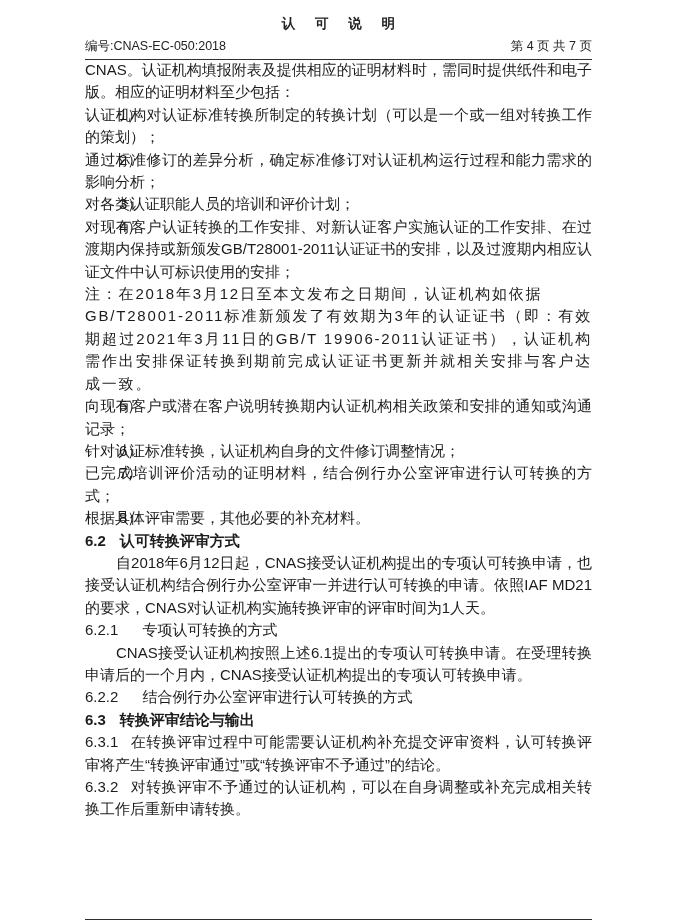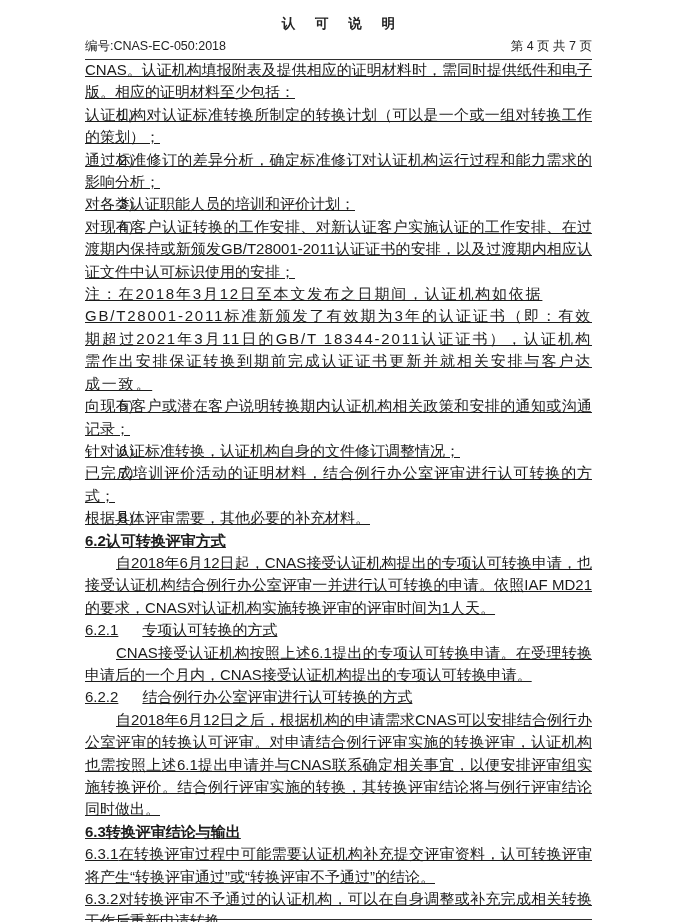--- a/index.html
+++ b/index.html
@@ -41,35 +41,35 @@
   
   .body {
     position: absolute;
     top: 59px;
     left: 85px;
     width: 507px;
     font-size: 15px;
     line-height: 22.4px;
     text-align: justify;
   }
-  .body p, .body div { margin: 0; padding: 0; text-decoration: underline; }
+  .body p, .body div { margin: 0; padding: 0; }
   .para-indent { text-indent: 31px; }
   .list-item { position: relative; padding-left: 61px; }
   .list-item .num { position: absolute; left: 34px; top: 0; }
   .note {
     margin-left: 52px;
     letter-spacing: 1.8px;
   }
   .note .note-lead { display: block; }
   .note .note-rest { display: block; text-align: justify; }
   .h2 { font-weight: bold; }
-  .h2 .secnum { }
+  .h2 .secnum { margin-right: 14px; }
   .h3 { font-weight: normal; }
   .h3 .secnum { margin-right: 24px; }
-  .para-numbered .secnum { }
+  .para-numbered .secnum { margin-right: 12px; }
   
   .footer {
     position: absolute;
     top: 919px;
     left: 85px;
     right: 82px;
     border-top: 1.3px solid #2f2f2f;
     padding-top: 7px;
     display: flex;
     justify-content: space-between;
@@ -106,21 +106,21 @@
       <span class="num">3）</span>
       <span>对各类认证职能人员的培训和评价计划；</span>
     </div>
     <div class="list-item">
       <span class="num">4）</span>
       <span>对现有客户认证转换的工作安排、对新认证客户实施认证的工作安排、在过渡期内保持或新颁发GB/T28001-2011认证证书的安排，以及过渡期内相应认证文件中认可标识使用的安排；</span>
     </div>
 
     <div class="note">
       <span class="note-lead">注：在2018年3月12日至本文发布之日期间，认证机构如依据</span>
-      <span class="note-rest">GB/T28001-2011标准新颁发了有效期为3年的认证证书（即：有效期超过2021年3月11日的GB/T 18344-2011认证证书），认证机构需作出安排保证转换到期前完成认证证书更新并就相关安排与客户达成一致。</span>
+      <span class="note-rest">GB/T28001-2011标准新颁发了有效期为3年的认证证书（即：有效期超过2021年3月11日的GB/T 19906-2011认证证书），认证机构需作出安排保证转换到期前完成认证证书更新并就相关安排与客户达成一致。</span>
     </div>
 
     <div class="list-item">
       <span class="num">5）</span>
       <span>向现有客户或潜在客户说明转换期内认证机构相关政策和安排的通知或沟通记录；</span>
     </div>
     <div class="list-item">
       <span class="num">6）</span>
       <span>针对认证标准转换，认证机构自身的文件修订调整情况；</span>
     </div>
@@ -139,21 +139,20 @@
     <p class="para-indent">自2018年6月12日起，CNAS接受认证机构提出的专项认可转换申请，也接受认证机构结合例行办公室评审一并进行认可转换的申请。依照IAF MD21的要求，CNAS对认证机构实施转换评审的评审时间为1人天。</p>
 
     <div class="h3">
       <span class="secnum">6.2.1</span><span>专项认可转换的方式</span>
     </div>
     <p class="para-indent">CNAS接受认证机构按照上述6.1提出的专项认可转换申请。在受理转换申请后的一个月内，CNAS接受认证机构提出的专项认可转换申请。</p>
 
     <div class="h3">
       <span class="secnum">6.2.2</span><span>结合例行办公室评审进行认可转换的方式</span>
     </div>
-    <p class="para-indent">自2018年6月12日之后，根据机构的申请需求CNAS可以安排结合例行办公室评审的转换认可评审。对申请结合例行评审实施的转换评审，认证机构也需按照上述6.1提出申请并与CNAS联系确定相关事宜，以便安排评审组实施转换评价。结合例行评审实施的转换，其转换评审结论将与例行评审结论同时做出。</p>
 
     <div class="h2">
       <span class="secnum">6.3</span><span>转换评审结论与输出</span>
     </div>
     <p class="para-numbered">
       <span class="secnum">6.3.1</span><span>在转换评审过程中可能需要认证机构补充提交评审资料，认可转换评审将产生“转换评审通过”或“转换评审不予通过”的结论。</span>
     </p>
     <p class="para-numbered">
       <span class="secnum">6.3.2</span><span>对转换评审不予通过的认证机构，可以在自身调整或补充完成相关转换工作后重新申请转换。</span>
     </p>

